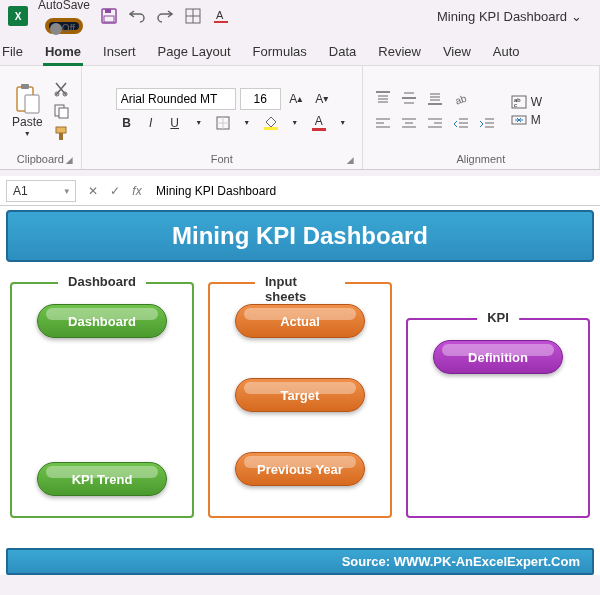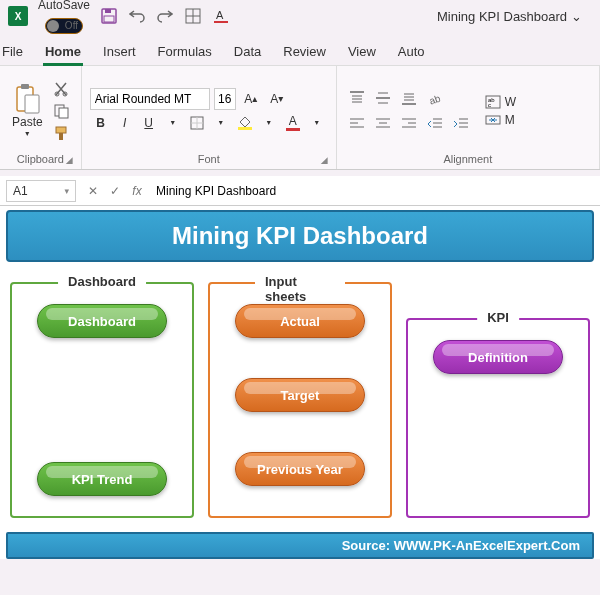--- a/index.html
+++ b/index.html
@@ -2,21 +2,21 @@
 <html><head>
 <meta charset="utf-8">
 <style>
 * { box-sizing: border-box; margin: 0; padding: 0; font-family: "Segoe UI", Arial, sans-serif; }
 body { width: 600px; height: 595px; background: #f5f0f5; overflow: hidden; font-size: 12px; color: #333; }
 
 
 .titlebar { height: 32px; display: flex; align-items: center; padding: 0 8px; gap: 10px; background: #f5f0f5; }
 .titlebar .excel-icon { width: 20px; height: 20px; background: #107c41; color: #fff; display: flex; align-items: center; justify-content: center; font-weight: bold; font-size: 10px; border-radius: 2px; }
 .autosave { display: flex; align-items: center; gap: 6px; font-size: 12px; flex-direction: column; }
-.autosave-toggle { width: 38px; height: 16px; border: 1px solid #a16207; border-radius: 8px; position: relative; background: #0f172a; }
+.autosave-toggle { width: 38px; height: 16px; border: 4px solid #a16207; border-radius: 8px; position: relative; background: #0f172a; }
 .autosave-toggle::before { content: ""; position: absolute; width: 12px; height: 12px; background: #888; border-radius: 50%; left: 1px; top: 1px; }
 .autosave-off { font-size: 10px; position: absolute; right: 4px; top: 1px; color: #666; }
 .qa-icon { width: 18px; height: 18px; display: flex; align-items: center; justify-content: center; cursor: pointer; }
 .qa-icon svg { width: 16px; height: 16px; }
 .file-title { margin-left: auto; margin-right: 10px; font-size: 13px; display: flex; align-items: center; gap: 4px; }
 
 
 .tabs { height: 34px; display: flex; align-items: flex-end; padding: 0 0; gap: 18px; background: #f5f0f5; border-bottom: 1px solid #ddd; }
 .tab { padding: 6px 2px; font-size: 13px; cursor: pointer; position: relative; }
 .tab.active { font-weight: 600; }
@@ -30,25 +30,25 @@
 .ribbon-group-label .launcher { position: absolute; right: 0; bottom: 4px; font-size: 9px; color: #888; cursor: pointer; }
 
 
 .paste-btn { display: flex; flex-direction: column; align-items: center; cursor: pointer; padding: 2px 4px; }
 .paste-btn svg { width: 28px; height: 32px; }
 .paste-caret { font-size: 8px; }
 .clipboard-small { display: flex; flex-direction: column; gap: 4px; }
 .clipboard-small .small-icon { width: 20px; height: 18px; cursor: pointer; display: flex; align-items: center; }
 
 
-.font-row { display: flex; flex-direction: column; gap: 2px; }
+.font-row { display: flex; flex-direction: column; gap: 2px; margin-left: 26px; }
 .font-top { display: flex; gap: 4px; align-items: center; }
 .font-select, .size-select { border: 1px solid #ccc; background: #fff; font-size: 12px; height: 22px; }
 .font-select { width: 120px; padding: 0 4px; }
-.size-select { width: 22px; text-align: center; }
+.size-select { width: 41px; text-align: center; }
 .mini-btn { width: 22px; height: 22px; border: 1px solid transparent; background: transparent; cursor: pointer; display: inline-flex; align-items: center; justify-content: center; font-size: 12px; }
 .font-bottom { display: flex; gap: 2px; align-items: center; }
 .bold { font-weight: bold; }
 .italic { font-style: italic; }
 .underline { text-decoration: underline; }
 .color-swatch { display: inline-flex; flex-direction: column; align-items: center; }
 .color-swatch .bar { width: 14px; height: 3px; }
 
 
 .align-col { display: flex; flex-direction: column; gap: 4px; }
@@ -70,21 +70,21 @@
 .group-box { flex: 1; border: 2px solid; border-radius: 4px; padding: 20px 12px 20px 12px; position: relative; display: flex; flex-direction: column; align-items: center; gap: 12px; min-height: 200px; }
 .group-box legend { position: absolute; top: -10px; left: 50%; transform: translateX(-50%); background: #fff; padding: 0 10px; font-weight: bold; font-size: 13px; }
 .g-green { border-color: #5fa83f; justify-content: space-between; }
 .g-orange { border-color: #e57e2e; gap: 40px; }
 .g-purple { border-color: #a333b5; margin-top: 36px; }
 .pill-btn { width: 130px; height: 34px; border-radius: 17px; color: #fff; font-weight: bold; font-size: 13px; display: flex; align-items: center; justify-content: center; cursor: pointer; position: relative; box-shadow: 0 2px 4px rgba(0,0,0,0.3); }
 .pill-btn::before { content: ""; position: absolute; top: 3px; left: 8px; right: 8px; height: 12px; background: rgba(255,255,255,0.35); border-radius: 10px; }
 .p-green { background: linear-gradient(#6fc24a, #4a9a2e); border: 1px solid #3a7a22; }
 .p-orange { background: linear-gradient(#f0904a, #d66a1f); border: 1px solid #b5551a; }
 .p-purple { background: linear-gradient(#c14fd4, #9a2fae); border: 1px solid #7a2290; }
-.source-bar { margin-top: 14px; background: linear-gradient(#3aa6d4, #2d8fc0); border: 2px solid #1d6a94; color: #fff; text-align: right; padding: 4px 12px; font-size: 13px; font-weight: bold; border-radius: 2px; font-family: Arial, sans-serif; }
+.source-bar { margin-top: 30px; background: linear-gradient(#3aa6d4, #2d8fc0); border: 2px solid #1d6a94; color: #fff; text-align: right; padding: 4px 12px; font-size: 13px; font-weight: bold; border-radius: 2px; font-family: Arial, sans-serif; }
 .wrap-opts { display:flex; flex-direction:column; gap:4px; padding-left:6px; }
 .wrap-btn { display:flex; align-items:center; gap:4px; cursor:pointer; font-size:12px; }
 </style>
 </head>
 <body>
 
 <div class="titlebar">
   <div class="excel-icon">X</div>
   <div class="autosave">
     <span>AutoSave</span>
@@ -125,20 +125,21 @@
   <div class="file-title">
     <span>Mining KPI Dashboard</span>
     <span>⌄</span>
   </div>
 </div>
 
 <div class="tabs">
   <div class="tab">File</div>
   <div class="tab active">Home</div>
   <div class="tab">Insert</div>
+  <div class="tab">Page Layout</div>
   <div class="tab">Formulas</div>
   <div class="tab">Data</div>
   <div class="tab">Review</div>
   <div class="tab">View</div>
   <div class="tab">Auto</div>
 </div>
 
 <div class="ribbon">
 
   <div class="ribbon-group">

